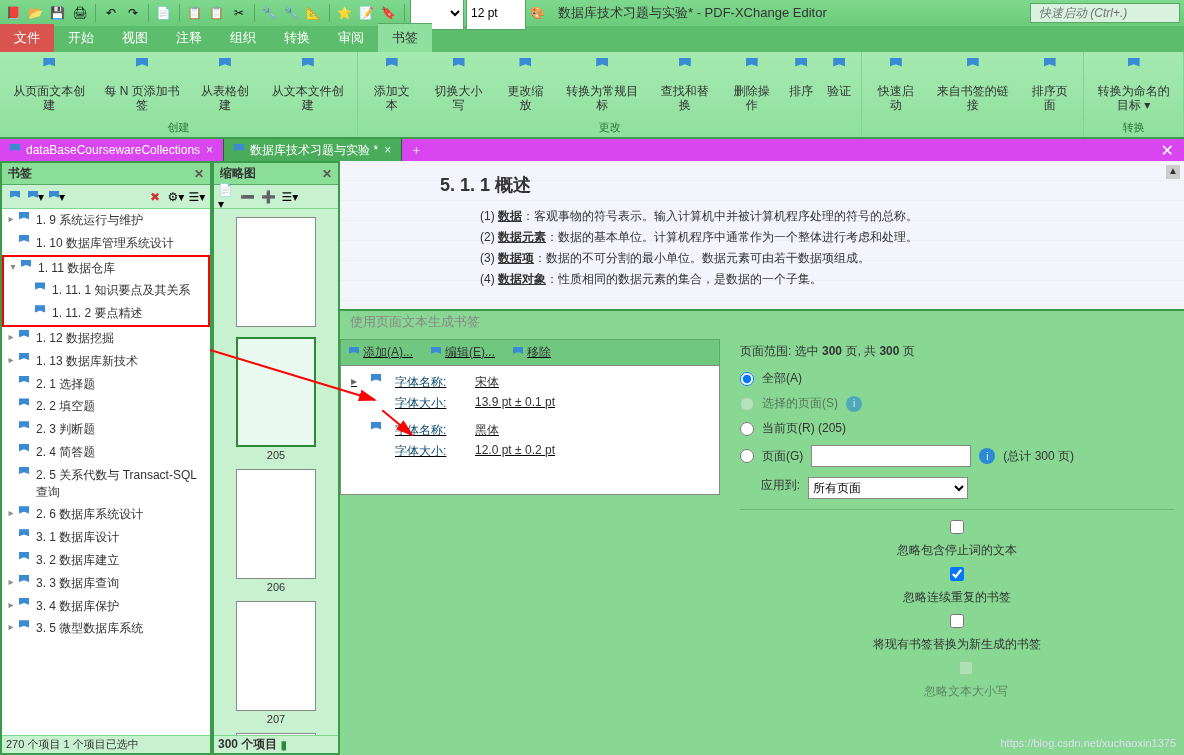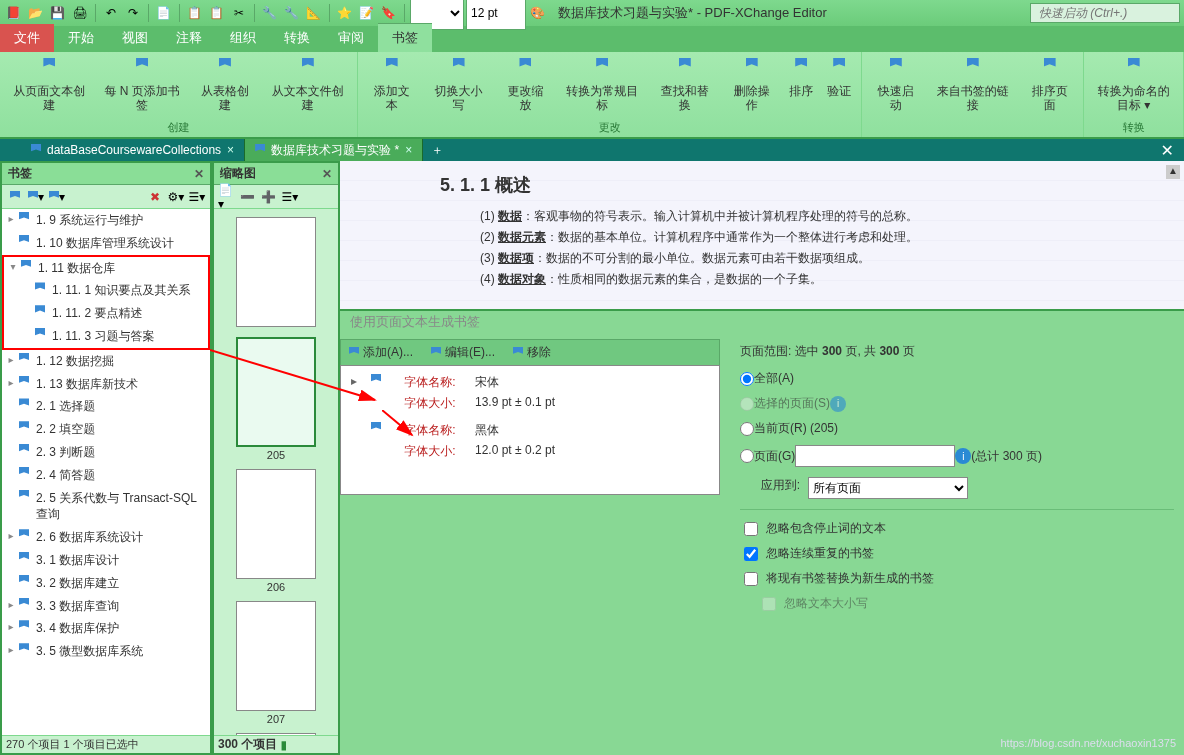--- a/index.html
+++ b/index.html
@@ -22,21 +22,21 @@
 
 .ribbon { height: 87px; background: linear-gradient(#a5eab0, #8fe09e); display: flex; border-bottom: 2px solid #3a9c4a; }
 .ribbon-group { display: flex; flex-direction: column; align-items: center; padding: 4px 6px 2px 6px; border-right: 1px solid #7ed98e; }
 .ribbon-group .items { display: flex; gap: 6px; flex: 1; }
 .ribbon-item { display: flex; flex-direction: column; align-items: center; justify-content: flex-start; width: auto; padding: 2px 4px; cursor: pointer; text-align: center; }
 .ribbon-item .ri-icon { width: 24px; height: 24px; margin-bottom: 2px; }
 .ribbon-item .ri-label { font-size: 12px; color: #333; line-height: 1.2; max-width: 80px; }
 .ribbon-group .group-label { font-size: 11px; color: #2a7a38; padding-top: 2px; }
 
 
-.doctabs { height: 22px; background: #0f766e; display: flex; align-items: center; padding-left: 21px; }
+.doctabs { height: 22px; background: #d946ef; display: flex; align-items: center; }
 .doctab { height: 22px; display: flex; align-items: center; padding: 0 10px; color: #fff; gap: 6px; border-right: 1px solid #1a6a2a; cursor: pointer; font-size: 12px; }
 .doctab.active { background: #4aac5a; }
 .doctab .close { color: #cfe; font-size: 12px; }
 .doctabs .add-tab { color: #fff; padding: 0 8px; cursor: pointer; }
 .doctabs .close-all { margin-left: auto; color: #fff; padding: 0 10px; cursor: pointer; font-size: 16px; }
 
 
 .workspace { display: flex; height: calc(755px - 26px - 26px - 87px - 22px); }
 
 
@@ -81,34 +81,34 @@
 .dialog-region { flex: 1; background: #88d894; position: relative; }
 .dialog-hint { color: #888; font-size: 13px; padding: 2px 10px 8px 10px; }
 .dialog-body { display: flex; gap: 10px; height: calc(100% - 30px); }
 
 .rules-box { width: 380px; background: #fff; border: 1px solid #888; display: flex; flex-direction: column; }
 .rules-toolbar { height: 26px; background: #70c880; display: flex; align-items: center; padding: 0 8px; gap: 18px; border-bottom: 1px solid #5aa868; }
 .rules-toolbar .rbtn { cursor: pointer; color: #333; display: flex; align-items: center; gap: 4px; }
 .rules-list { flex: 1; padding: 6px 10px; font-family: monospace; font-size: 13px; position: relative; }
 .rule-row { display: flex; gap: 10px; padding: 2px 0; }
 .rule-row .arrow { width: 10px; color: #666; }
-.rule-row .rk { color: #b91c1c; width: 70px; text-align: center; }
+.rule-row .rk { color: #0c4a6e; width: 70px; }
 .rule-row .rv { color: #333; }
 
 .page-range { flex: 1; background: #88d894; padding: 4px 10px; color: #333; font-size: 13px; }
 .page-range .pr-header { margin-bottom: 10px; font-family: monospace; }
 .page-range .pr-header b { font-weight: bold; }
-.pr-opt { display: flex; align-items: center; margin: 8px 0; font-family: monospace; }
+.pr-opt { display: flex; align-items: center; gap: 8px; margin: 8px 0; font-family: monospace; }
 .pr-opt input[type=radio] { width: 14px; height: 14px; }
 .pr-opt .info { width: 16px; height: 16px; background: #2a8ad4; color: #fff; border-radius: 50%; font-size: 10px; display: inline-flex; align-items: center; justify-content: center; }
 .pr-opt input[type=text] { border: 1px solid #888; height: 22px; padding: 0 4px; width: 160px; }
 .pr-apply { display: flex; align-items: flex-start; gap: 8px; margin: 10px 0; }
 .pr-apply select { border: 1px solid #888; height: 22px; min-width: 160px; background: #fff; }
 .pr-sep { border-top: 1px solid #6abd78; margin: 10px 0; }
-.pr-check { display: flex; align-items: center; gap: 8px; margin: 8px 4px; }
+.pr-check { display: flex; align-items: center; gap: 8px; margin: 8px 4px; flex-direction: column; }
 .pr-check.indent { margin-left: 22px; }
 .pr-check input[type=checkbox] { width: 14px; height: 14px; }
 
 
 .red-arrow { position: absolute; pointer-events: none; }
 
 .watermark { position: absolute; bottom: 6px; right: 8px; color: #dde; font-size: 11px; text-align: right; }
 
 
 .flag { display: inline-block; width: 12px; height: 14px; background: #3a8ad4; clip-path: polygon(0 0, 100% 0, 100% 60%, 50% 45%, 0 60%); }
@@ -296,25 +296,20 @@
           <div class="bm-item level2">
             <span class="exp"></span>
             <span class="bm-icon"><span class="flag small"></span></span>
             <span class="bm-text">1. 11. 1  知识要点及其关系</span>
           </div>
           <div class="bm-item level2">
             <span class="exp"></span>
             <span class="bm-icon"><span class="flag small"></span></span>
             <span class="bm-text">1. 11. 2  要点精述</span>
           </div>
-          <div class="bm-item level2">
-            <span class="exp"></span>
-            <span class="bm-icon"><span class="flag small"></span></span>
-            <span class="bm-text">1. 11. 3  习题与答案</span>
-          </div>
         </div>
         <div class="bm-item level1">
           <span class="exp">▸</span>
           <span class="bm-icon"><span class="flag small"></span></span>
           <span class="bm-text">1. 12  数据挖掘</span>
         </div>
         <div class="bm-item level1">
           <span class="exp">▸</span>
           <span class="bm-icon"><span class="flag small"></span></span>
           <span class="bm-text">1. 13  数据库新技术</span>
@@ -422,21 +417,21 @@
           <p><span class="num">(1) </span><span class="key">数据</span><span>：客观事物的符号表示。输入计算机中并被计算机程序处理的符号的总称。</span></p>
           <p><span class="num">(2) </span><span class="key">数据元素</span><span>：数据的基本单位。计算机程序中通常作为一个整体进行考虑和处理。</span></p>
           <p><span class="num">(3) </span><span class="key">数据项</span><span>：数据的不可分割的最小单位。数据元素可由若干数据项组成。</span></p>
           <p><span class="num">(4) </span><span class="key">数据对象</span><span>：性质相同的数据元素的集合，是数据的一个子集。</span></p>
         </div>
     </div>
 
     <div class="dialog-region">
       <div class="dialog-hint">使用页面文本生成书签</div>
       <div class="dialog-body">
-        <div style="width:380px; position:relative;">
+        <div style="width:380px; position:relative;text-decoration:underline;">
           <div class="rules-toolbar" style="border:1px solid #5aa868;border-bottom:none;">
             <span class="rbtn">
                 <span class="flag small"></span>
                 <span>添加(A)...</span>
               </span>
             <span class="rbtn">
                 <span class="flag small"></span>
                 <span>编辑(E)...</span>
               </span>
             <span class="rbtn">

